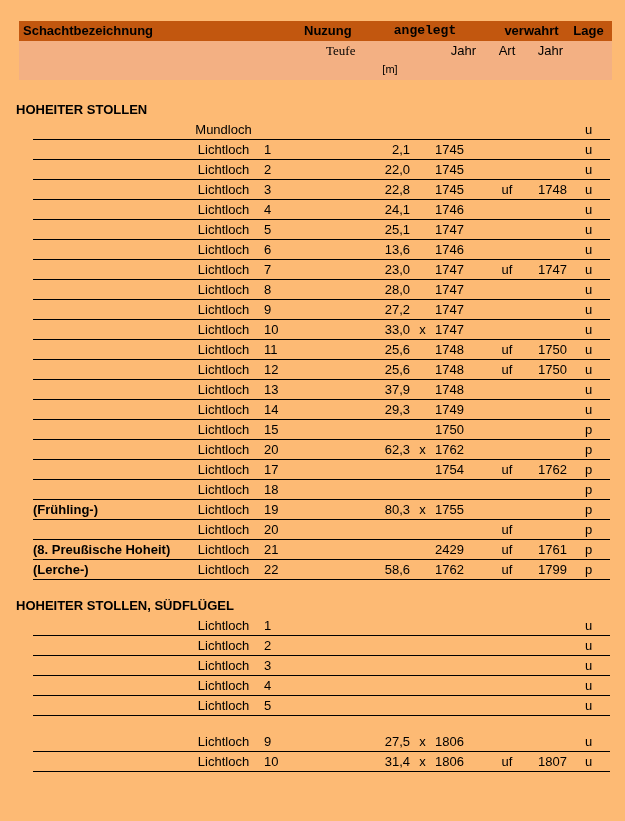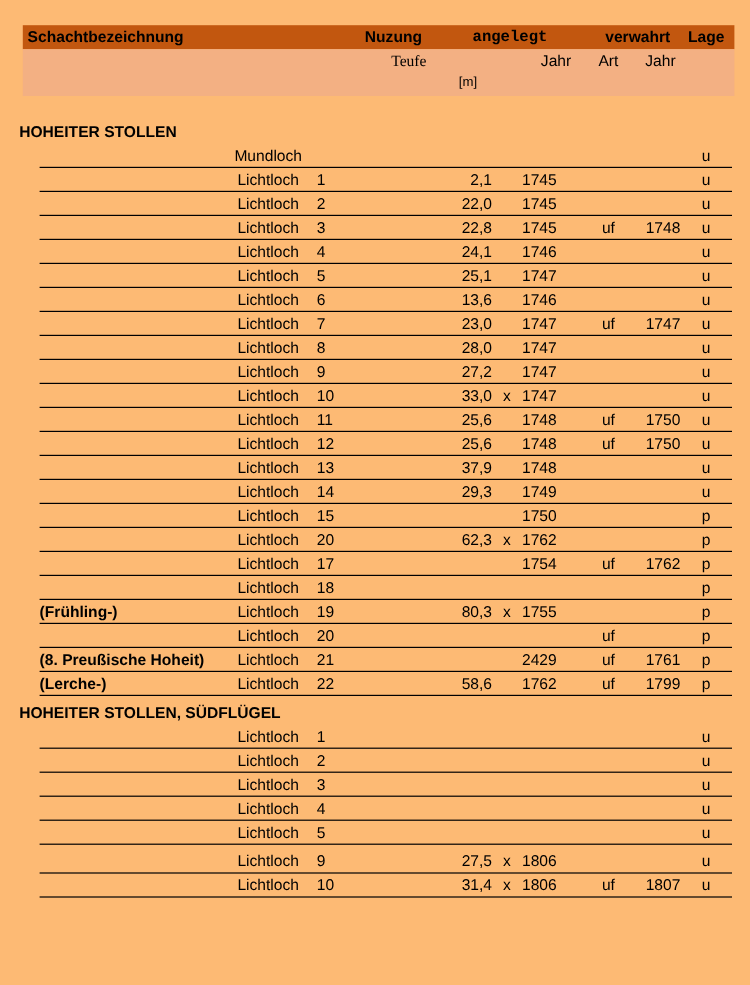--- a/index.html
+++ b/index.html
@@ -25,21 +25,21 @@
   .pos-angelegt{left:354px;width:104px;text-align:center;font-family:Liberation Mono, monospace;}
   .pos-verwahrt{left:477px;width:71px;text-align:center;}
   .pos-lage{left:548px;width:43px;text-align:center;}
   .pos-teufe{left:307px;width:100px;text-align:left;font-family:Liberation Serif, serif;}
   .pos-jahr1{left:416px;width:41px;text-align:right;}
   .pos-art{left:458px;width:60px;text-align:center;}
   .pos-jahr2{left:504px;width:40px;text-align:right;}
   .pos-m{left:354px;width:34px;text-align:center;}
   
   #sections{position:absolute;left:0;top:100px;width:625px;}
-  section + section{margin-top:4px;}
+  section + section{margin-top:16px;}
   .sec-title{
     height:20px;line-height:20px;
     padding-left:16px;
     font-weight:bold;white-space:nowrap;
   }
   .rows{margin-left:33px;width:577px;}
   .row{
     display:grid;
     grid-template-columns:150px 79px 46px 102px 25px 42px 60px 30px 43px;
     height:20px;box-sizing:border-box;

